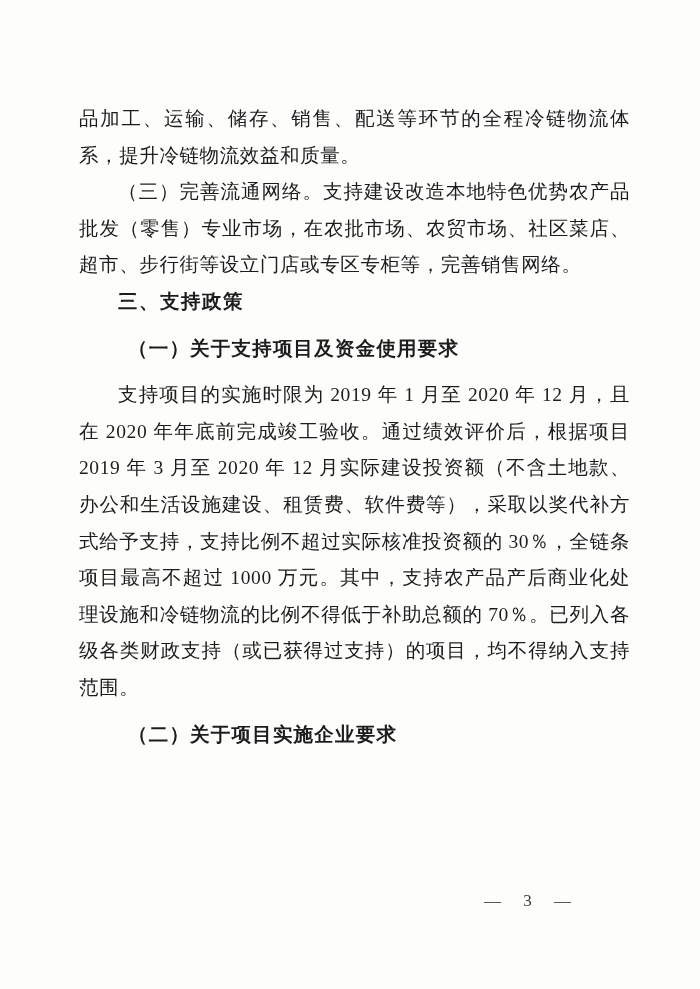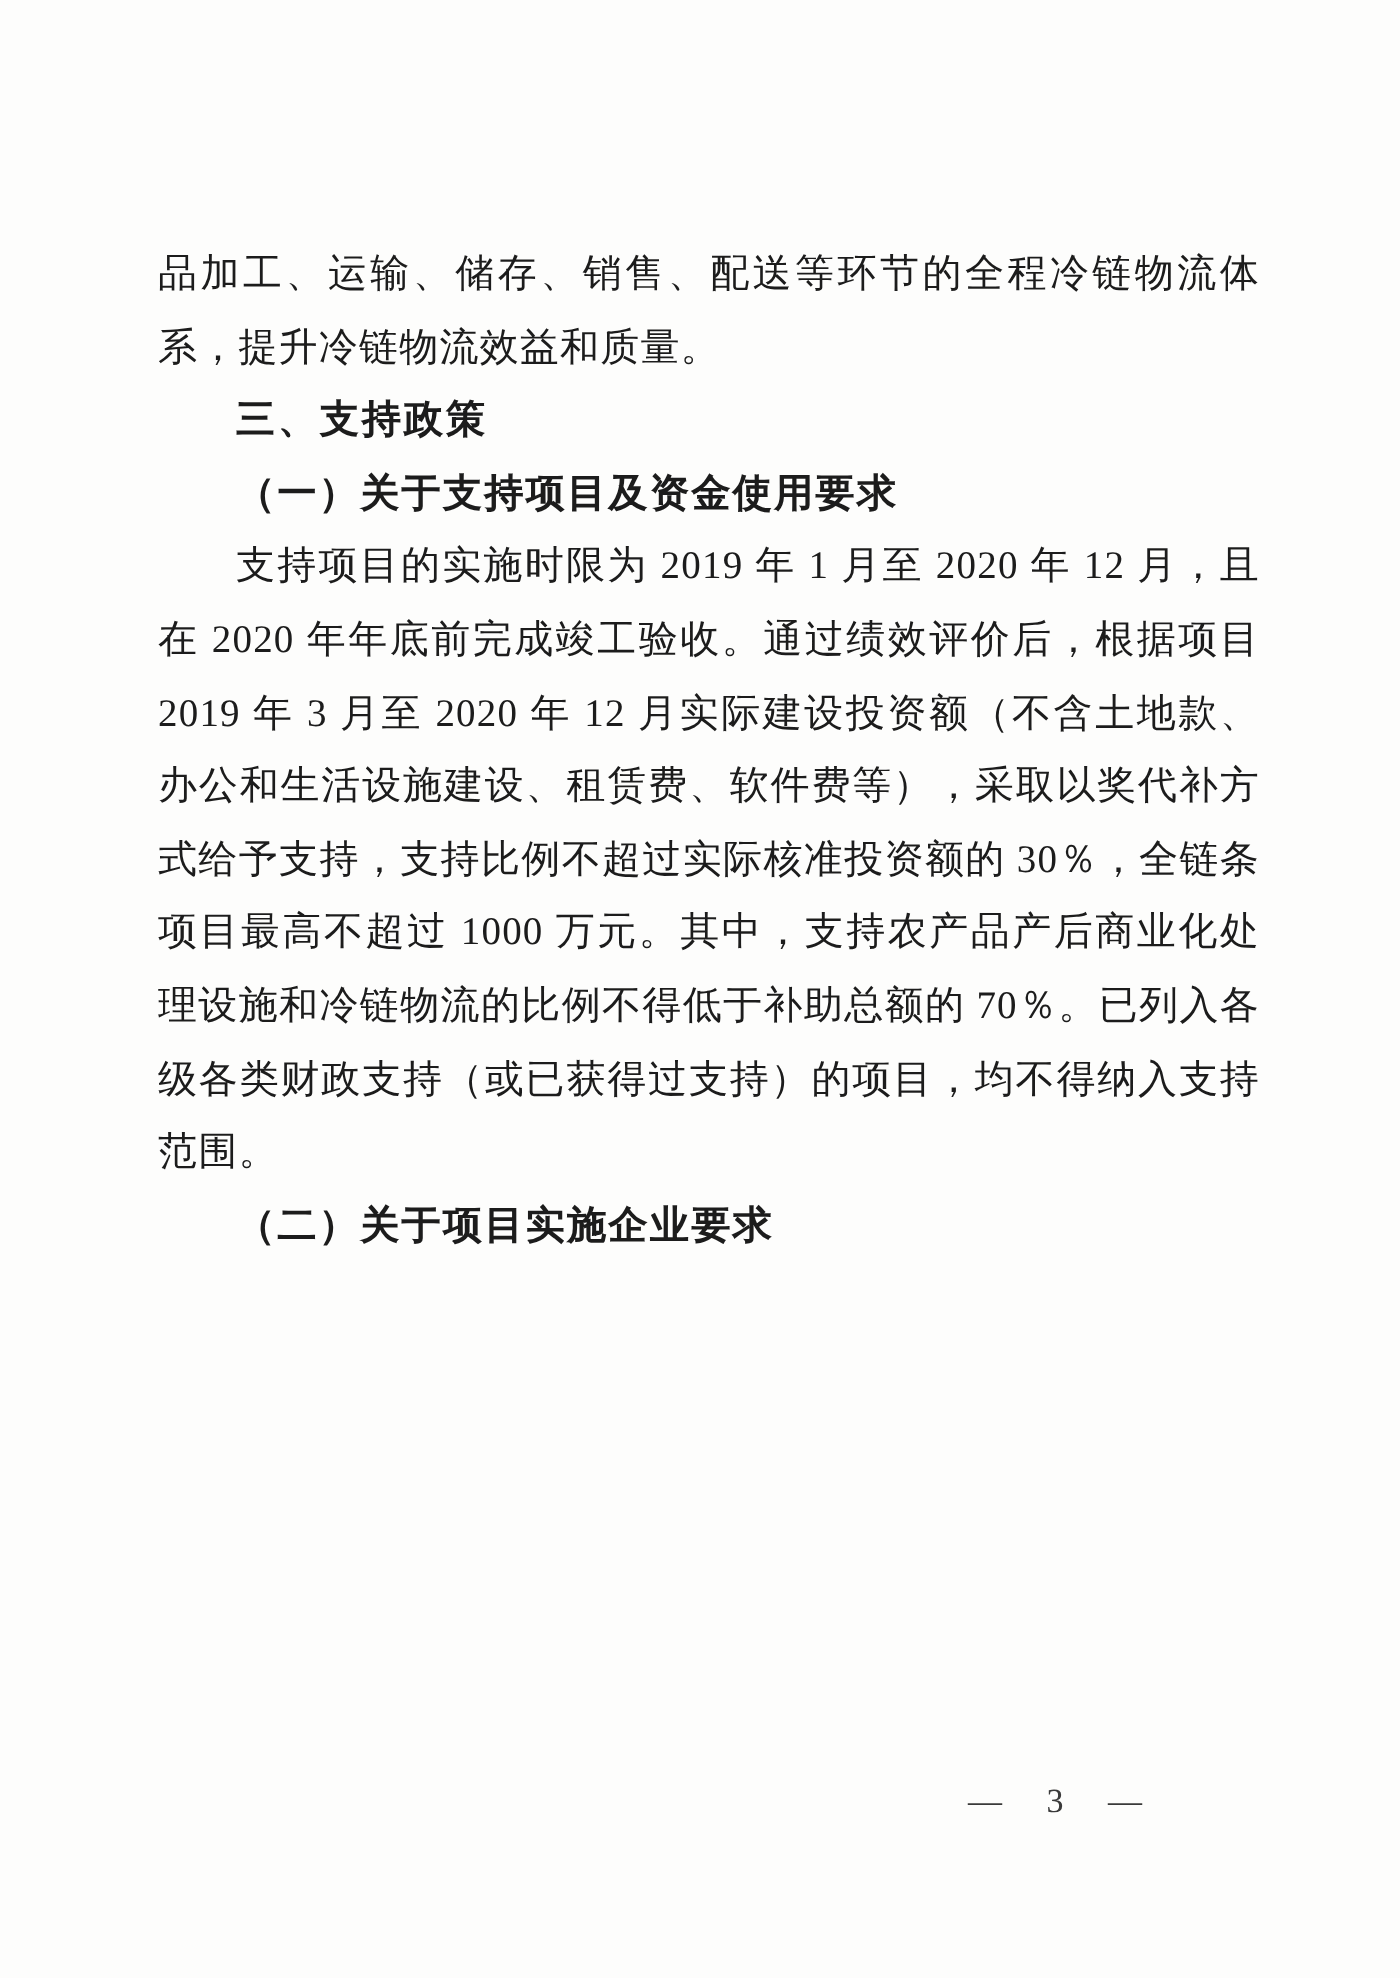--- a/index.html
+++ b/index.html
@@ -11,21 +11,21 @@
     position: relative;
     width: 700px;
     height: 989px;
     background: #fdfdfc;
     overflow: hidden;
     font-family: "Liberation Serif", "DejaVu Serif", serif;
     color: #1c1c1c;
   }
   .content {
     position: absolute;
-    top: 120px;
+    top: 101px;
     left: 79px;
     width: 551px;
     font-size: 19.5px;
     line-height: 36.6px;
     letter-spacing: 0.6px;
     text-align: justify;
     text-justify: inter-ideograph;
   }
   .para {
     margin: 0;
@@ -38,40 +38,41 @@
   .heading-hei {
     margin: 0;
     text-indent: 2em;
     font-family: Liberation Serif, serif;
     font-weight: 700;
     font-size: 19.5px;
     letter-spacing: 1.5px;
   }
   
   .heading-kai {
-    margin: 0;
+    margin: 10px;
     text-indent: 2em;
     font-weight: 700;
     letter-spacing: 1.2px;
   }
   .page-number {
     position: absolute;
     top: 891px;
     right: 120px;
     font-size: 17px;
     letter-spacing: 9px;
     color: #3a3a3a;
     white-space: nowrap;
   }
 </style>
 </head>
 <body>
 
 <div class="page">
   <div class="content">
     <p class="para no-indent">品加工、运输、储存、销售、配送等环节的全程冷链物流体系，提升冷链物流效益和质量。</p>
+    <p class="para">（三）完善流通网络。支持建设改造本地特色优势农产品批发（零售）专业市场，在农批市场、农贸市场、社区菜店、超市、步行街等设立门店或专区专柜等，完善销售网络。</p>
     <p class="heading-hei">三、支持政策</p>
     <p class="heading-kai">（一）关于支持项目及资金使用要求</p>
     <p class="para">支持项目的实施时限为 2019 年 1 月至 2020 年 12 月，且在 2020 年年底前完成竣工验收。通过绩效评价后，根据项目 2019 年 3 月至 2020 年 12 月实际建设投资额（不含土地款、办公和生活设施建设、租赁费、软件费等），采取以奖代补方式给予支持，支持比例不超过实际核准投资额的 30％，全链条项目最高不超过 1000 万元。其中，支持农产品产后商业化处理设施和冷链物流的比例不得低于补助总额的 70％。已列入各级各类财政支持（或已获得过支持）的项目，均不得纳入支持范围。</p>
     <p class="heading-kai">（二）关于项目实施企业要求</p>
   </div>
   <div class="page-number">— 3 —</div>
 </div>
 
 </body></html>

